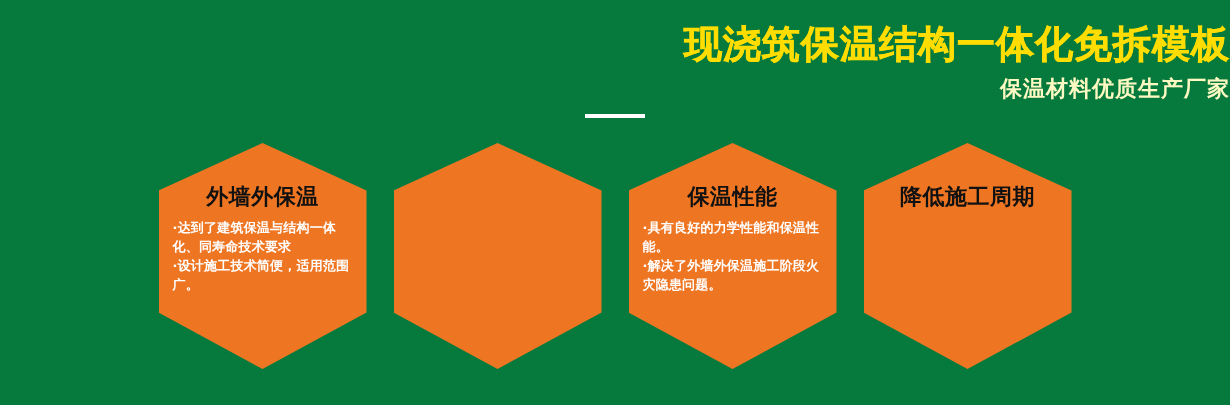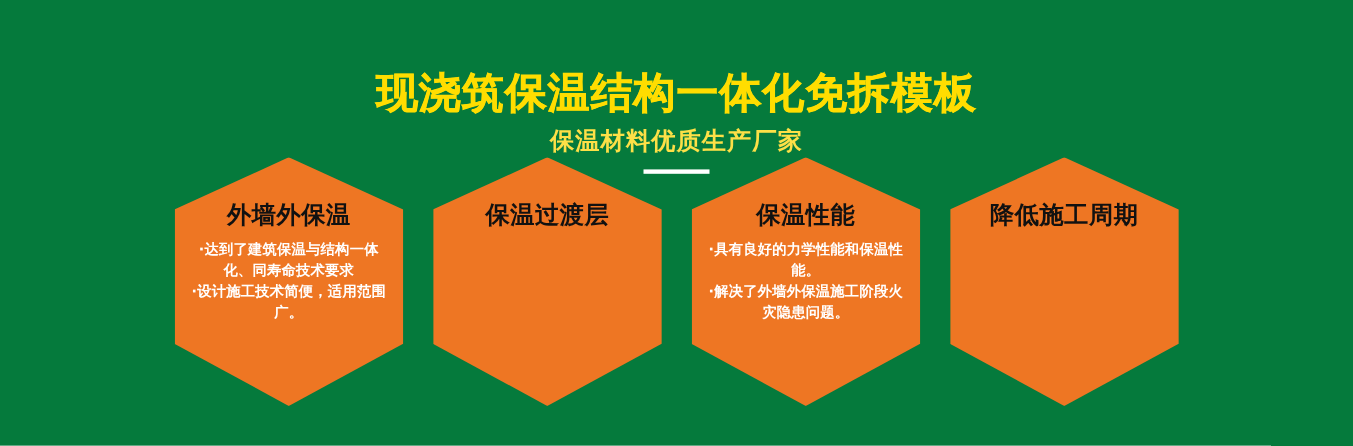--- a/index.html
+++ b/index.html
@@ -19,41 +19,40 @@
     background: #057a3c;
     overflow: hidden;
   }
 
   
   #header {
     position: absolute;
     left: 0;
     top: 0;
     width: 1230px;
-    text-align: center;
-    margin-top: 40px;
+    text-align: right;
   }
   #main-title {
     margin: 0;
     padding-top: 22px;
     font-size: 38px;
     line-height: 44px;
     font-weight: bold;
     color: #ffdd00;
     letter-spacing: 1px;
     -webkit-text-stroke: 0.6px #ffdd00;
     white-space: nowrap;
   }
   #sub-title {
     margin: 0;
     padding-top: 9px;
     font-size: 22px;
     line-height: 28px;
     font-weight: bold;
-    color: #fde047;
+    color: #fef9c3;
     letter-spacing: 1px;
     white-space: nowrap;
   }
   #title-divider {
     width: 60px;
     height: 4px;
     background: #ffffff;
     margin: 11px auto 0 auto;
   }
 
@@ -90,21 +89,21 @@
     letter-spacing: 0.5px;
     white-space: nowrap;
   }
   .hex-body {
     margin: 0;
     padding-top: 7px;
     font-size: 13px;
     line-height: 19px;
     font-weight: bold;
     color: #ffffff;
-    text-align: center;
+    text-align: left;
     letter-spacing: 0.2px;
   }
   .hex-body .bullet-line {
     display: block;
   }
 </style>
 </head>
 <body>
 
 <div id="banner">
@@ -119,21 +118,20 @@
 
     <div class="hex-card">
       <div class="hex-title">外墙外保温</div>
       <div class="hex-body">
         <span class="bullet-line">·达到了建筑保温与结构一体化、同寿命技术要求</span>
         <span class="bullet-line">·设计施工技术简便，适用范围广。</span>
       </div>
     </div>
 
     <div class="hex-card">
-      <div class="hex-title">保温过渡层</div>
     </div>
 
     <div class="hex-card">
       <div class="hex-title">保温性能</div>
       <div class="hex-body">
         <span class="bullet-line">·具有良好的力学性能和保温性能。</span>
         <span class="bullet-line">·解决了外墙外保温施工阶段火灾隐患问题。</span>
       </div>
     </div>
 

